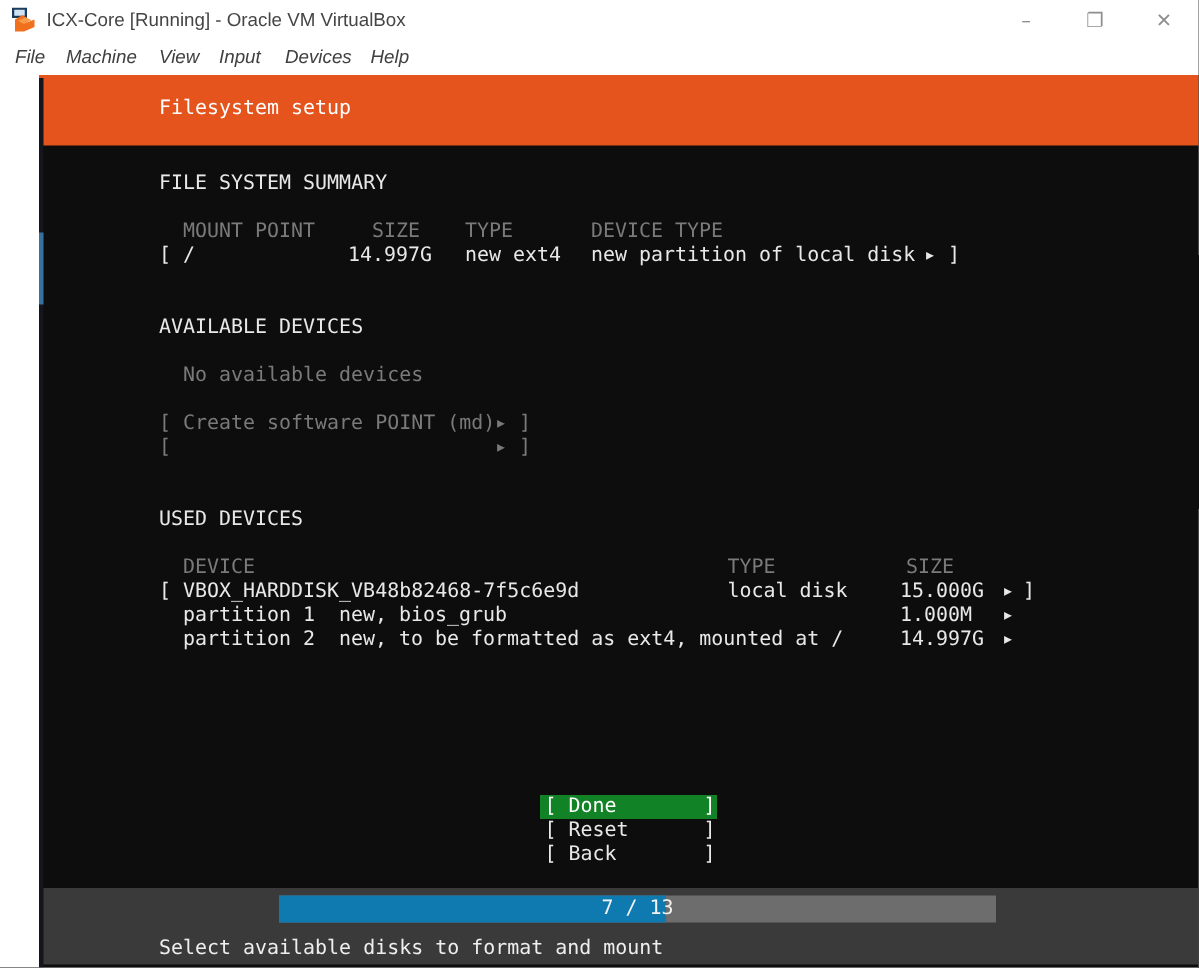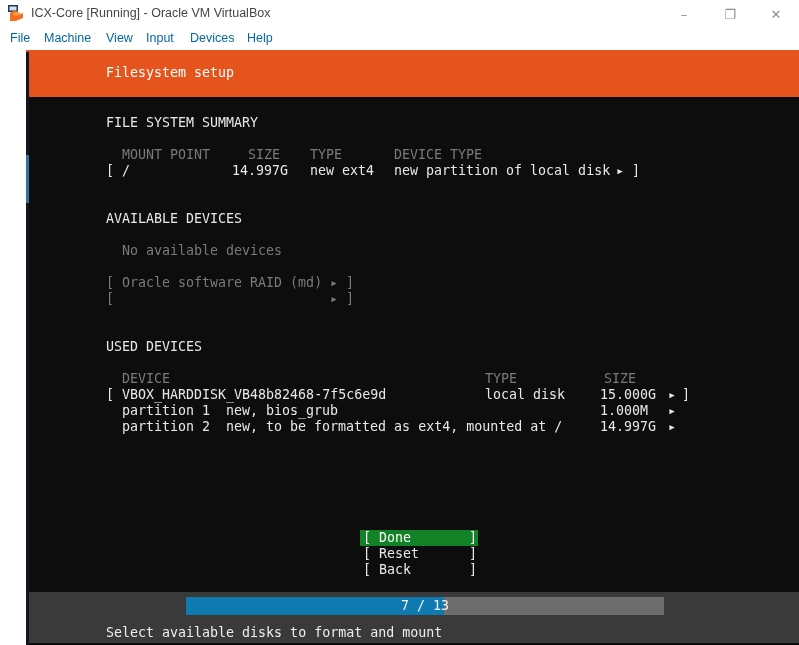--- a/index.html
+++ b/index.html
@@ -10,21 +10,21 @@
   
   .titlebar { position:absolute; top:0; left:0; width:799px; height:28px;
               background:#ffffff; }
   .vbox-icon { position:absolute; left:8px; top:5px; width:17px; height:17px; }
   .win-title { position:absolute; left:31px; top:6px; font-size:12.5px; color:#454545;text-align:right; }
   .win-controls { position:absolute; right:0; top:0; height:28px; display:flex; }
   .win-btn { width:46px; height:28px; display:flex; align-items:center; justify-content:center;
              color:#8f8f8f; font-size:13px; font-family:"DejaVu Sans", sans-serif; }
 
   .menubar { position:absolute; top:28px; left:0; width:799px; height:22px; background:#ffffff; }
-  .menu-item { position:absolute; top:3px; font-size:12.5px; color:#0369a1; }
+  .menu-item { position:absolute; top:3px; font-size:12.5px; color:#404040;font-style:italic; }
   .mi-0 { left:10px; } .mi-1 { left:44px; } .mi-2 { left:106px; }
   .mi-3 { left:146px; } .mi-4 { left:190px; } .mi-5 { left:247px; }
 
   
   .vm { position:absolute; top:50px; left:0; width:799px; height:595px;
         background:#0d0d0d; overflow:hidden;margin-left:26px; }
 
   .orange-header { position:absolute; top:0; left:0; width:799px; height:47px;
                    background:#e4541c; }
   .orange-header .title { position:absolute; left:80px; top:15px; color:#ffffff;
@@ -141,21 +141,21 @@
   </div>
 
   <div class="tl y-av-empty muted">
     <span class="x96">No available devices</span>
   </div>
   <div class="tl y-av-head">
     <span class="x80">AVAILABLE DEVICES</span>
   </div>
   <div class="tl y-av-raid muted">
     <span class="x80">[</span>
-    <span class="x96">Oracle software RAID (md)</span>
+    <span class="x96">Create software POINT (md)</span>
     <span class="x304">▸</span>
     <span class="x320">]</span>
   </div>
   <div class="tl y-av-lvm muted">
     <span class="x80">[</span>
     <span class="x304">▸</span>
     <span class="x320">]</span>
   </div>
 
   <div class="tl y-ud-head">

